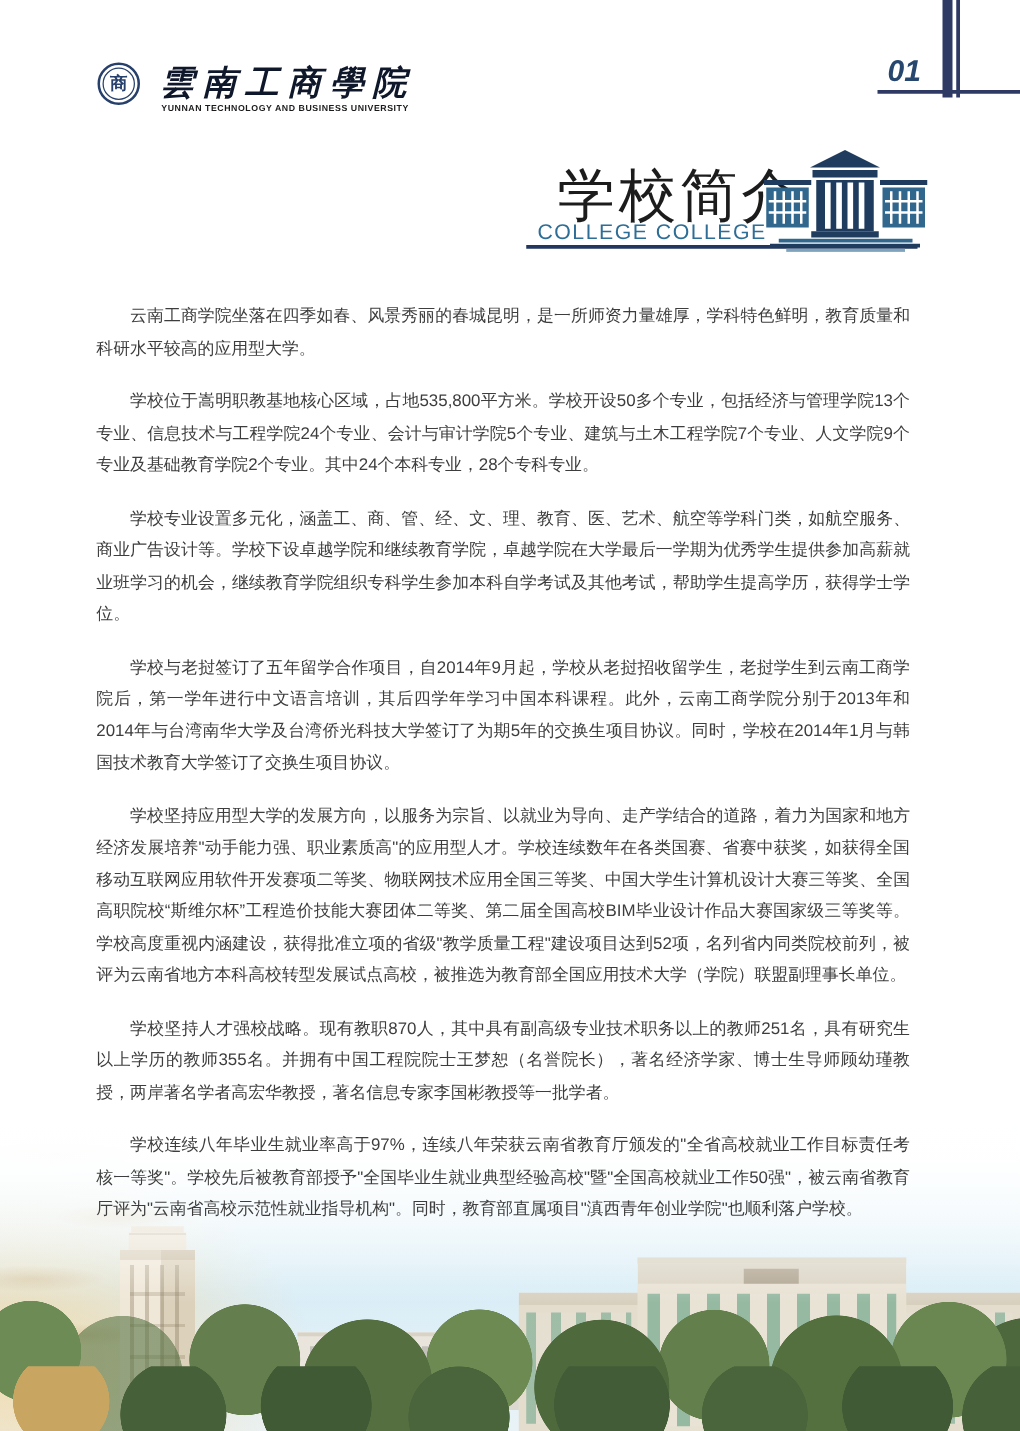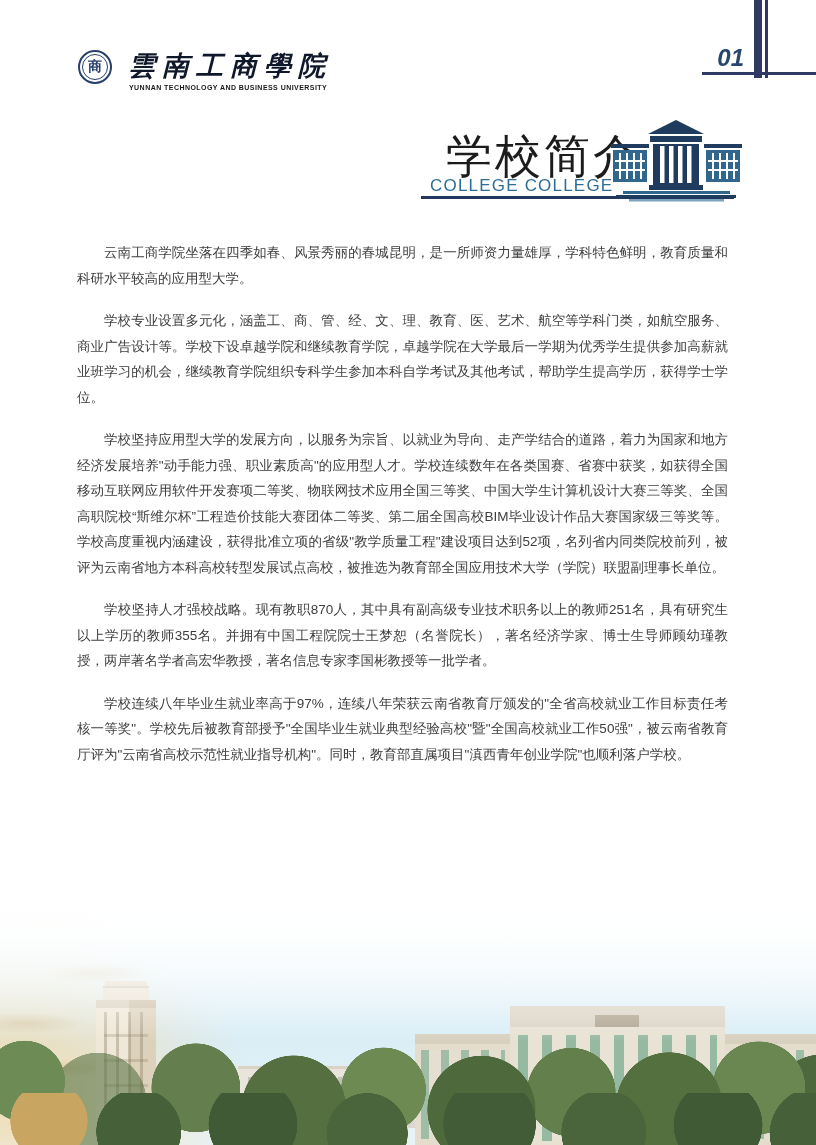--- a/index.html
+++ b/index.html
@@ -12,21 +12,21 @@
           border:2px solid #27406b; border-radius:50%;
           display:flex; align-items:center; justify-content:center; }
   .seal::before { content:""; position:absolute; inset:2px; border:1px solid #27406b; border-radius:50%; }
   .seal-char { font-family:"DejaVu Serif", serif; font-size:14px; font-weight:bold; color:#27406b; }
   .uni-zh { position:absolute; left:128px; top:48px; width:300px;
             font-family:"DejaVu Serif", serif; font-style:italic; font-weight:700;
             font-size:27px; letter-spacing:7px; color:#0f172a; white-space:nowrap; }
   .uni-en { position:absolute; left:129px; top:84px; font-size:7px; font-weight:bold;
             letter-spacing:0.45px; color:#1a1a1a; white-space:nowrap; }
 
-  .page-no { position:absolute; left:710px; top:44px; width:34px; text-align:right;
+  .page-no { position:absolute; left:710px; top:44px; width:34px; text-align:left;
              font-size:24px; font-weight:bold; font-style:italic; color:#27476e; }
   .vbar-thick { position:absolute; left:754px; top:0; width:8px; height:78px; background:#2e3a64; }
   .vbar-thin  { position:absolute; left:765px; top:0; width:3px; height:78px; background:#2e3a64; }
   .hrule { position:absolute; left:702px; top:72px; width:114px; height:3px; background:#2e3a64; }
 
   
   .title-block { position:absolute; left:0; top:0; width:816px; z-index:3; }
   .title-zh { position:absolute; left:446px; top:126px; font-size:46px; letter-spacing:3px;
               color:#1c1c1c; font-weight:500; }
   .title-en { position:absolute; left:430px; top:176px; font-size:17px; letter-spacing:1.2px;
@@ -179,19 +179,21 @@
       </g>
 
       <rect x="12" y="71" width="107" height="3" fill="#31678c"></rect>
       <rect x="5" y="75" width="120" height="3" fill="#1f3c5e"></rect>
       <rect x="18" y="79" width="95" height="2.5" fill="#7da4bc"></rect>
     </svg>
   </div>
 
   <div class="article">
     <p>云南工商学院坐落在四季如春、风景秀丽的春城昆明，是一所师资力量雄厚，学科特色鲜明，教育质量和科研水平较高的应用型大学。</p>
+    <p>学校位于嵩明职教基地核心区域，占地535,800平方米。学校开设50多个专业，包括经济与管理学院13个专业、信息技术与工程学院24个专业、会计与审计学院5个专业、建筑与土木工程学院7个专业、人文学院9个专业及基础教育学院2个专业。其中24个本科专业，28个专科专业。</p>
     <p>学校专业设置多元化，涵盖工、商、管、经、文、理、教育、医、艺术、航空等学科门类，如航空服务、商业广告设计等。学校下设卓越学院和继续教育学院，卓越学院在大学最后一学期为优秀学生提供参加高薪就业班学习的机会，继续教育学院组织专科学生参加本科自学考试及其他考试，帮助学生提高学历，获得学士学位。</p>
+    <p>学校与老挝签订了五年留学合作项目，自2014年9月起，学校从老挝招收留学生，老挝学生到云南工商学院后，第一学年进行中文语言培训，其后四学年学习中国本科课程。此外，云南工商学院分别于2013年和2014年与台湾南华大学及台湾侨光科技大学签订了为期5年的交换生项目协议。同时，学校在2014年1月与韩国技术教育大学签订了交换生项目协议。</p>
     <p>学校坚持应用型大学的发展方向，以服务为宗旨、以就业为导向、走产学结合的道路，着力为国家和地方经济发展培养"动手能力强、职业素质高"的应用型人才。学校连续数年在各类国赛、省赛中获奖，如获得全国移动互联网应用软件开发赛项二等奖、物联网技术应用全国三等奖、中国大学生计算机设计大赛三等奖、全国高职院校“斯维尔杯”工程造价技能大赛团体二等奖、第二届全国高校BIM毕业设计作品大赛国家级三等奖等。学校高度重视内涵建设，获得批准立项的省级"教学质量工程"建设项目达到52项，名列省内同类院校前列，被评为云南省地方本科高校转型发展试点高校，被推选为教育部全国应用技术大学（学院）联盟副理事长单位。</p>
     <p>学校坚持人才强校战略。现有教职870人，其中具有副高级专业技术职务以上的教师251名，具有研究生以上学历的教师355名。并拥有中国工程院院士王梦恕（名誉院长），著名经济学家、博士生导师顾幼瑾教授，两岸著名学者高宏华教授，著名信息专家李国彬教授等一批学者。</p>
     <p>学校连续八年毕业生就业率高于97%，连续八年荣获云南省教育厅颁发的"全省高校就业工作目标责任考核一等奖"。学校先后被教育部授予"全国毕业生就业典型经验高校"暨"全国高校就业工作50强"，被云南省教育厅评为"云南省高校示范性就业指导机构"。同时，教育部直属项目"滇西青年创业学院"也顺利落户学校。</p>
   </div>
 
 </div>
 
 </body></html>

